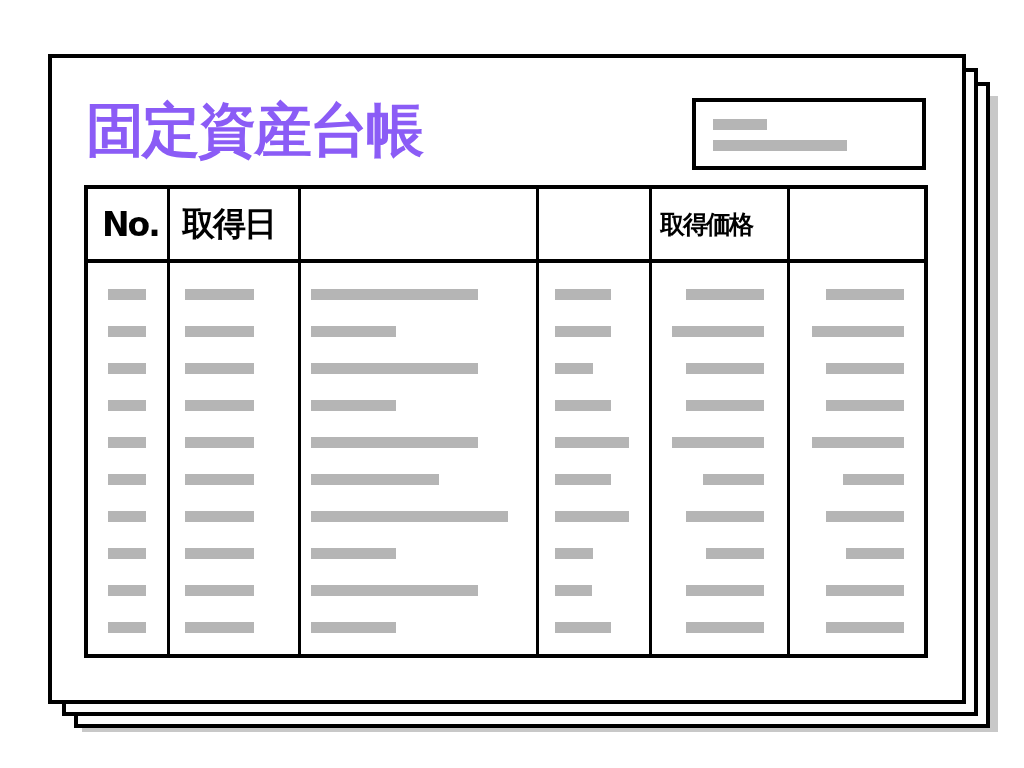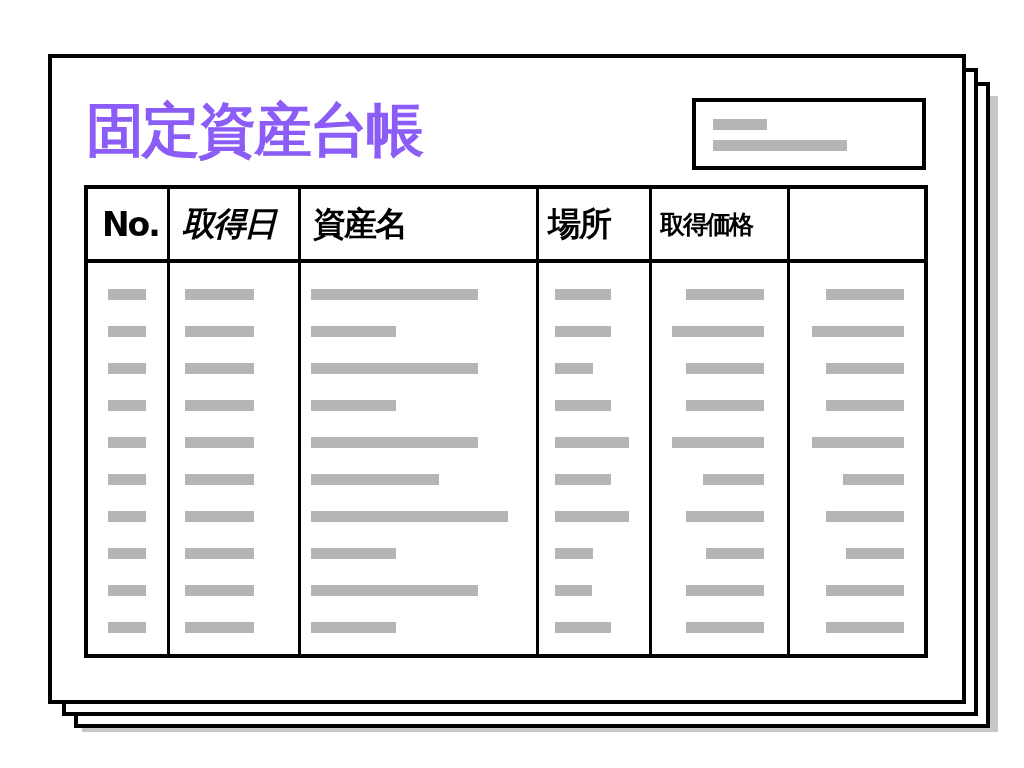--- a/index.html
+++ b/index.html
@@ -31,23 +31,21 @@
 <div class="title">固定資産台帳</div>
 
 <div class="stamp">
   <div class="l1"></div>
   <div class="l2"></div>
 </div>
 
 <div class="table" id="ledger">
   <div class="hrow">
     <div class="hcell" style="left:14px;">No.</div>
-    <div class="hcell" style="left:94px;font-style:italic;">取得日</div>
-    <div class="hcell" style="left:225px;">資産名</div>
-    <div class="hcell" style="left:460px;">場所</div>
+    <div class="hcell" style="left:94px;">取得日</div>
     <div class="hcell" style="left:572px;font-size:25px;">取得価格</div>
   </div>
   <div class="col-line" style="left:79px;"></div>
   <div class="col-line" style="left:210px;"></div>
   <div class="col-line" style="left:448px;"></div>
   <div class="col-line" style="left:561px;"></div>
   <div class="col-line" style="left:699px;"></div>
   <div id="rows">
       <div class="bar" style="top: 100px; width: 38px; background: rgb(181, 181, 181); left: 20px;"></div>
       <div class="bar" style="top: 100px; width: 69px; background: rgb(181, 181, 181); left: 97px;"></div>

